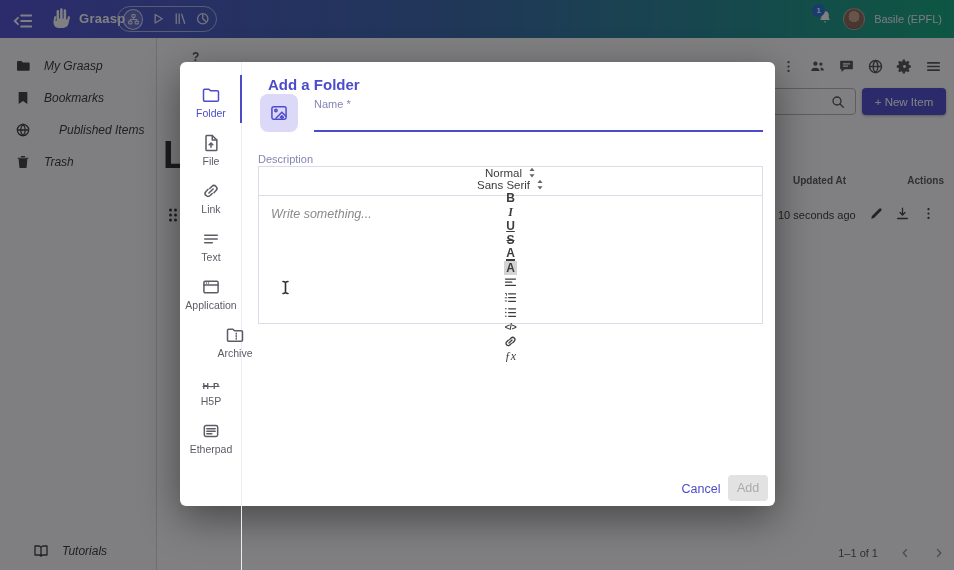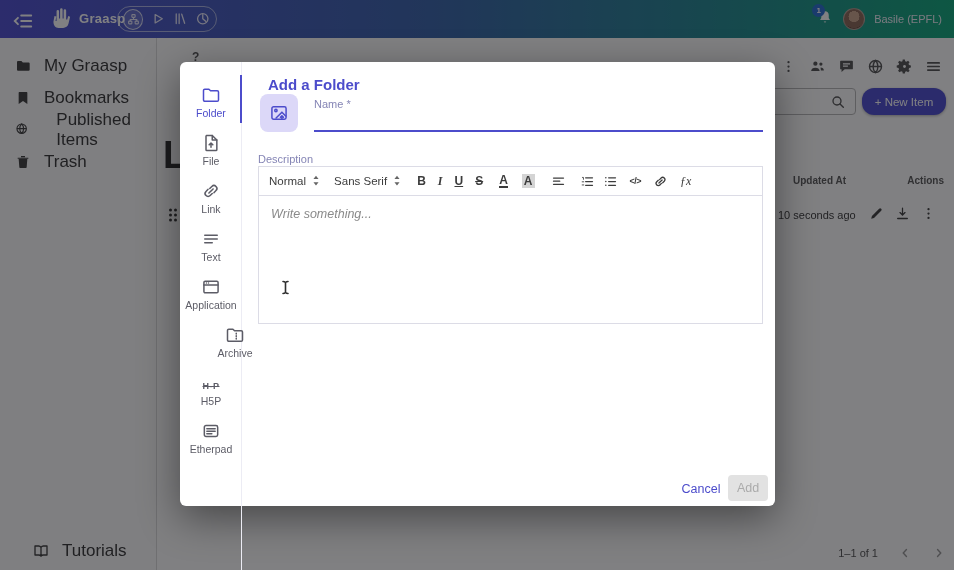--- a/index.html
+++ b/index.html
@@ -22,33 +22,33 @@
   .bell .badge { position:absolute; left:-4px; top:-5px; min-width:13px; height:13px; border-radius:7px;
     background:#2b6fd4; color:#fff; font-size:8px; font-weight:bold; display:flex; align-items:center; justify-content:center; }
   .avatar { width:22px; height:22px; border-radius:50%;
     background:radial-gradient(circle at 50% 38%, #caa58d 0 34%, #8d6a58 35% 70%, #6e4f41 71%); border:1px solid rgba(255,255,255,.4); }
   .user-name { color:#f2f2fa; font-size:11px; }
 
   
   .sidebar { position:absolute; left:0; top:38px; width:157px; height:532px; background:#fdfdfd; border-right:1px solid #dcdcdc; z-index:1; }
   .side-item { position:absolute; left:0; width:157px; height:30px; display:flex; align-items:center; gap:13px; padding-left:15px; cursor:pointer; }
   .side-item .ic { width:16px; height:16px; color:#3f3f3f; }
-  .side-item .lbl { font-size:17px; color:#383838; }
+  .side-item .lbl { font-size:12px; color:#383838;font-style:italic; }
 
   
   .main { position:absolute; left:157px; top:38px; width:797px; height:532px; background:#fff; z-index:1; }
   .help-glyph { position:absolute; left:35px; top:12px; font-size:12px; font-weight:bold; color:#555; }
   .page-heading { position:absolute; left:6px; top:96px; font-size:38px; font-weight:bold; color:#2e2e2e; }
   .mini-icons { position:absolute; right:12px; top:20px; display:flex; align-items:center; gap:12px; color:#555; }
   .mini-icons .mi { width:17px; height:17px; display:flex; align-items:center; justify-content:center; }
   .search-box { position:absolute; left:173px; top:50px; width:526px; height:27px; border:1px solid #b9b9b9; border-radius:4px; background:#fff; }
   .search-box input { position:absolute; left:8px; top:2px; width:480px; height:21px; border:0; outline:0; font-size:12px; background:transparent; }
   .search-box .mag { position:absolute; right:9px; top:5px; width:16px; height:16px; color:#555; }
   .new-item-btn { position:absolute; right:8px; top:50px; width:84px; height:27px; background:#4f4fd1; color:#fff; border:0;
-    border-radius:12px; font-size:11.5px; font-family:inherit; box-shadow:0 1px 3px rgba(0,0,0,.3); cursor:pointer; }
+    border-radius:4px; font-size:11.5px; font-family:inherit; box-shadow:0 1px 3px rgba(0,0,0,.3); cursor:pointer; }
   .th { position:absolute; font-size:10px; color:#5a5a5a; font-weight:bold; }
   .row-grip { position:absolute; left:10px; top:169px; width:12px; height:16px; color:#3a3a3a; }
   .cell-updated { position:absolute; left:621px; top:171px; font-size:11px; color:#3a3a3a; }
   .row-actions { position:absolute; right:18px; top:168px; display:flex; gap:11px; color:#3f3f3f; align-items:center; }
   .row-actions .ai { width:15px; height:15px; }
   .pagination { position:absolute; right:8px; bottom:10px; display:flex; align-items:center; gap:20px; color:#555; }
   .pagination .pg-label { font-size:11px; }
   .pagination .chev { width:14px; height:14px; color:#9a9a9a; }
 
   
@@ -69,21 +69,21 @@
   .m-title { position:absolute; left:88px; top:14px; font-size:15px; font-weight:600; color:#4c4ccb; }
   .thumb-btn { position:absolute; left:80px; top:32px; width:38px; height:38px; border-radius:8px; background:#dcd8f8;
     border:0; display:flex; align-items:center; justify-content:center; color:#4c4ccb; cursor:pointer; }
   .name-label { position:absolute; left:134px; top:36px; font-size:11px; color:#8585b5; }
   .name-input { position:absolute; left:134px; top:48px; width:449px; height:20px; border:0; outline:0; font-size:13px; background:transparent; }
   .name-underline { position:absolute; left:134px; top:68px; width:449px; height:2px; background:#4c4ccb; }
   .desc-label { position:absolute; left:78px; top:91px; font-size:11px; color:#8585b5; }
 
   .editor { position:absolute; left:78px; top:104px; width:505px; height:158px; border:1px solid #dcdce6; }
   .ql-toolbar { position:absolute; left:0; top:0; width:100%; height:29px; border-bottom:1px solid #dcdce6;
-    display:flex; align-items:center; padding:0 10px; color:#3c3c3c; }
+    display:flex; align-items:center; padding:0 10px; color:#3c3c3c;flex-direction:column; }
   .picker { display:flex; align-items:center; gap:6px; font-size:11.5px; cursor:pointer; }
   .picker .arrows { width:8px; height:12px; color:#666; }
   .tb { font-size:12px; font-weight:bold; cursor:pointer; line-height:14px; }
   .tb.italic { font-style:italic; font-family:"Liberation Serif", serif; }
   .tb.under { text-decoration:underline; }
   .tb.strike { text-decoration:line-through; }
   .tb.coloru { border-bottom:2px solid #3c3c3c; line-height:12px; }
   .tb.bgfill { background:#d4d4d4; padding:0 2px; }
   .tb.code { font-size:9px; letter-spacing:-.5px; }
   .tb.formula { font-style:italic; font-family:"Liberation Serif", serif; font-weight:normal; }

